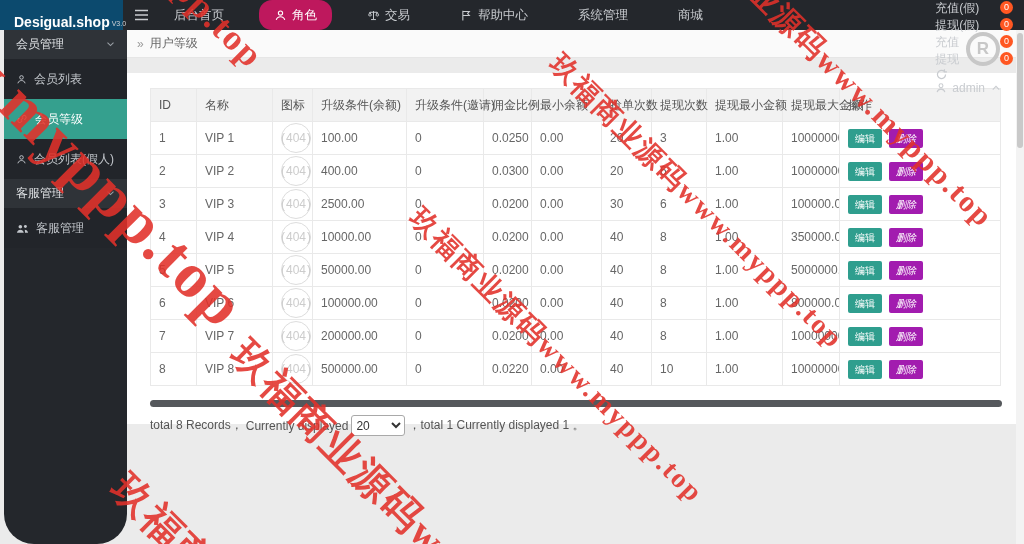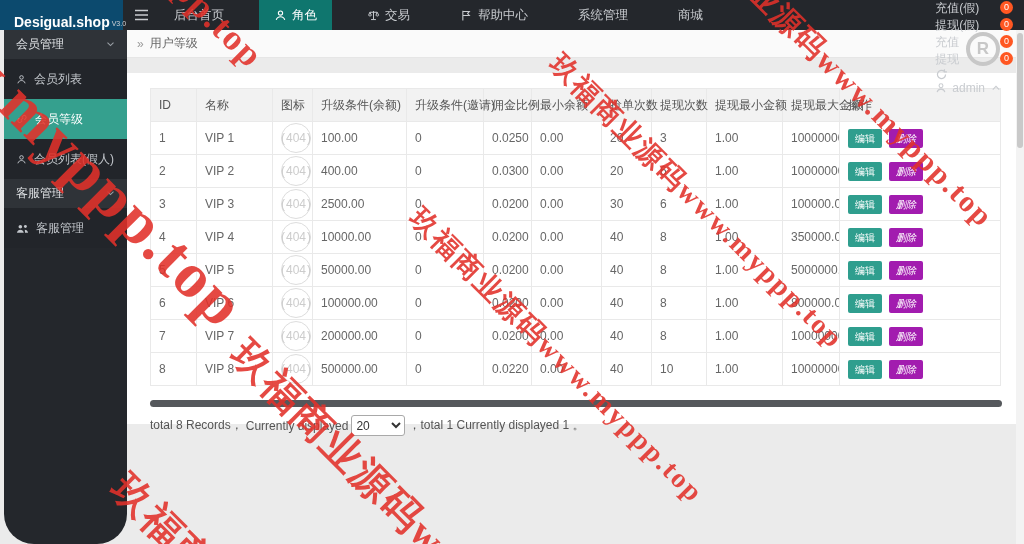--- a/index.html
+++ b/index.html
@@ -6,21 +6,21 @@
   *{box-sizing:border-box;font-family:"Liberation Sans","DejaVu Sans",sans-serif;}
   #stage{position:relative;width:1024px;height:544px;overflow:hidden;background:#ebebeb;}
 
   
   .topbar{position:absolute;left:0;top:0;width:1024px;height:30px;background:#24272c;display:flex;align-items:stretch;z-index:5;}
   .logo{width:123px;background:#0c4a6e;color:#fff;font-size:14px;font-weight:bold;display:flex;align-items:flex-end;padding-left:14px;white-space:nowrap;}
   .logo sup{font-size:7px;font-weight:normal;color:#cfd2d6;margin-left:2px;transform:translateY(-3px);}
   .nav-toggle{width:36px;display:flex;align-items:center;justify-content:center;color:#c9ccd0;cursor:pointer;}
   .nav{display:flex;align-items:stretch;gap:20px;}
   .nav-item{display:flex;align-items:center;gap:5px;padding:0 15px;color:#c9ccd0;font-size:12.5px;cursor:pointer;white-space:nowrap;}
-  .nav-item.active{background:#0f766e;color:#fff;}
+  .nav-item.active{background:#be185d;color:#fff;border-radius:13px;}
   .nav-right{margin-left:auto;display:flex;align-items:stretch;padding-right:10px;flex-direction:column;}
   .nav-badge-item{position:relative;display:flex;align-items:center;padding:0 13px;color:#c9ccd0;font-size:12px;cursor:pointer;white-space:nowrap;}
   .badge{position:absolute;top:1px;right:1px;min-width:13px;height:13px;border-radius:7px;background:#ff5722;color:#fff;font-size:9px;line-height:13px;text-align:center;padding:0 2px;}
   .icon{display:inline-flex;align-items:center;justify-content:center;}
   .icon svg{display:block;}
 
   
   .sidebar{position:absolute;left:4px;top:30px;width:123px;height:514px;background:#24272c;z-index:4;border-radius:30px;}
   .side-header{height:29px;background:#2f3338;color:#dfe2e5;font-size:12px;display:flex;align-items:center;padding:0 12px;cursor:pointer;}
   .side-header .chev{margin-left:auto;color:#9aa0a6;}

